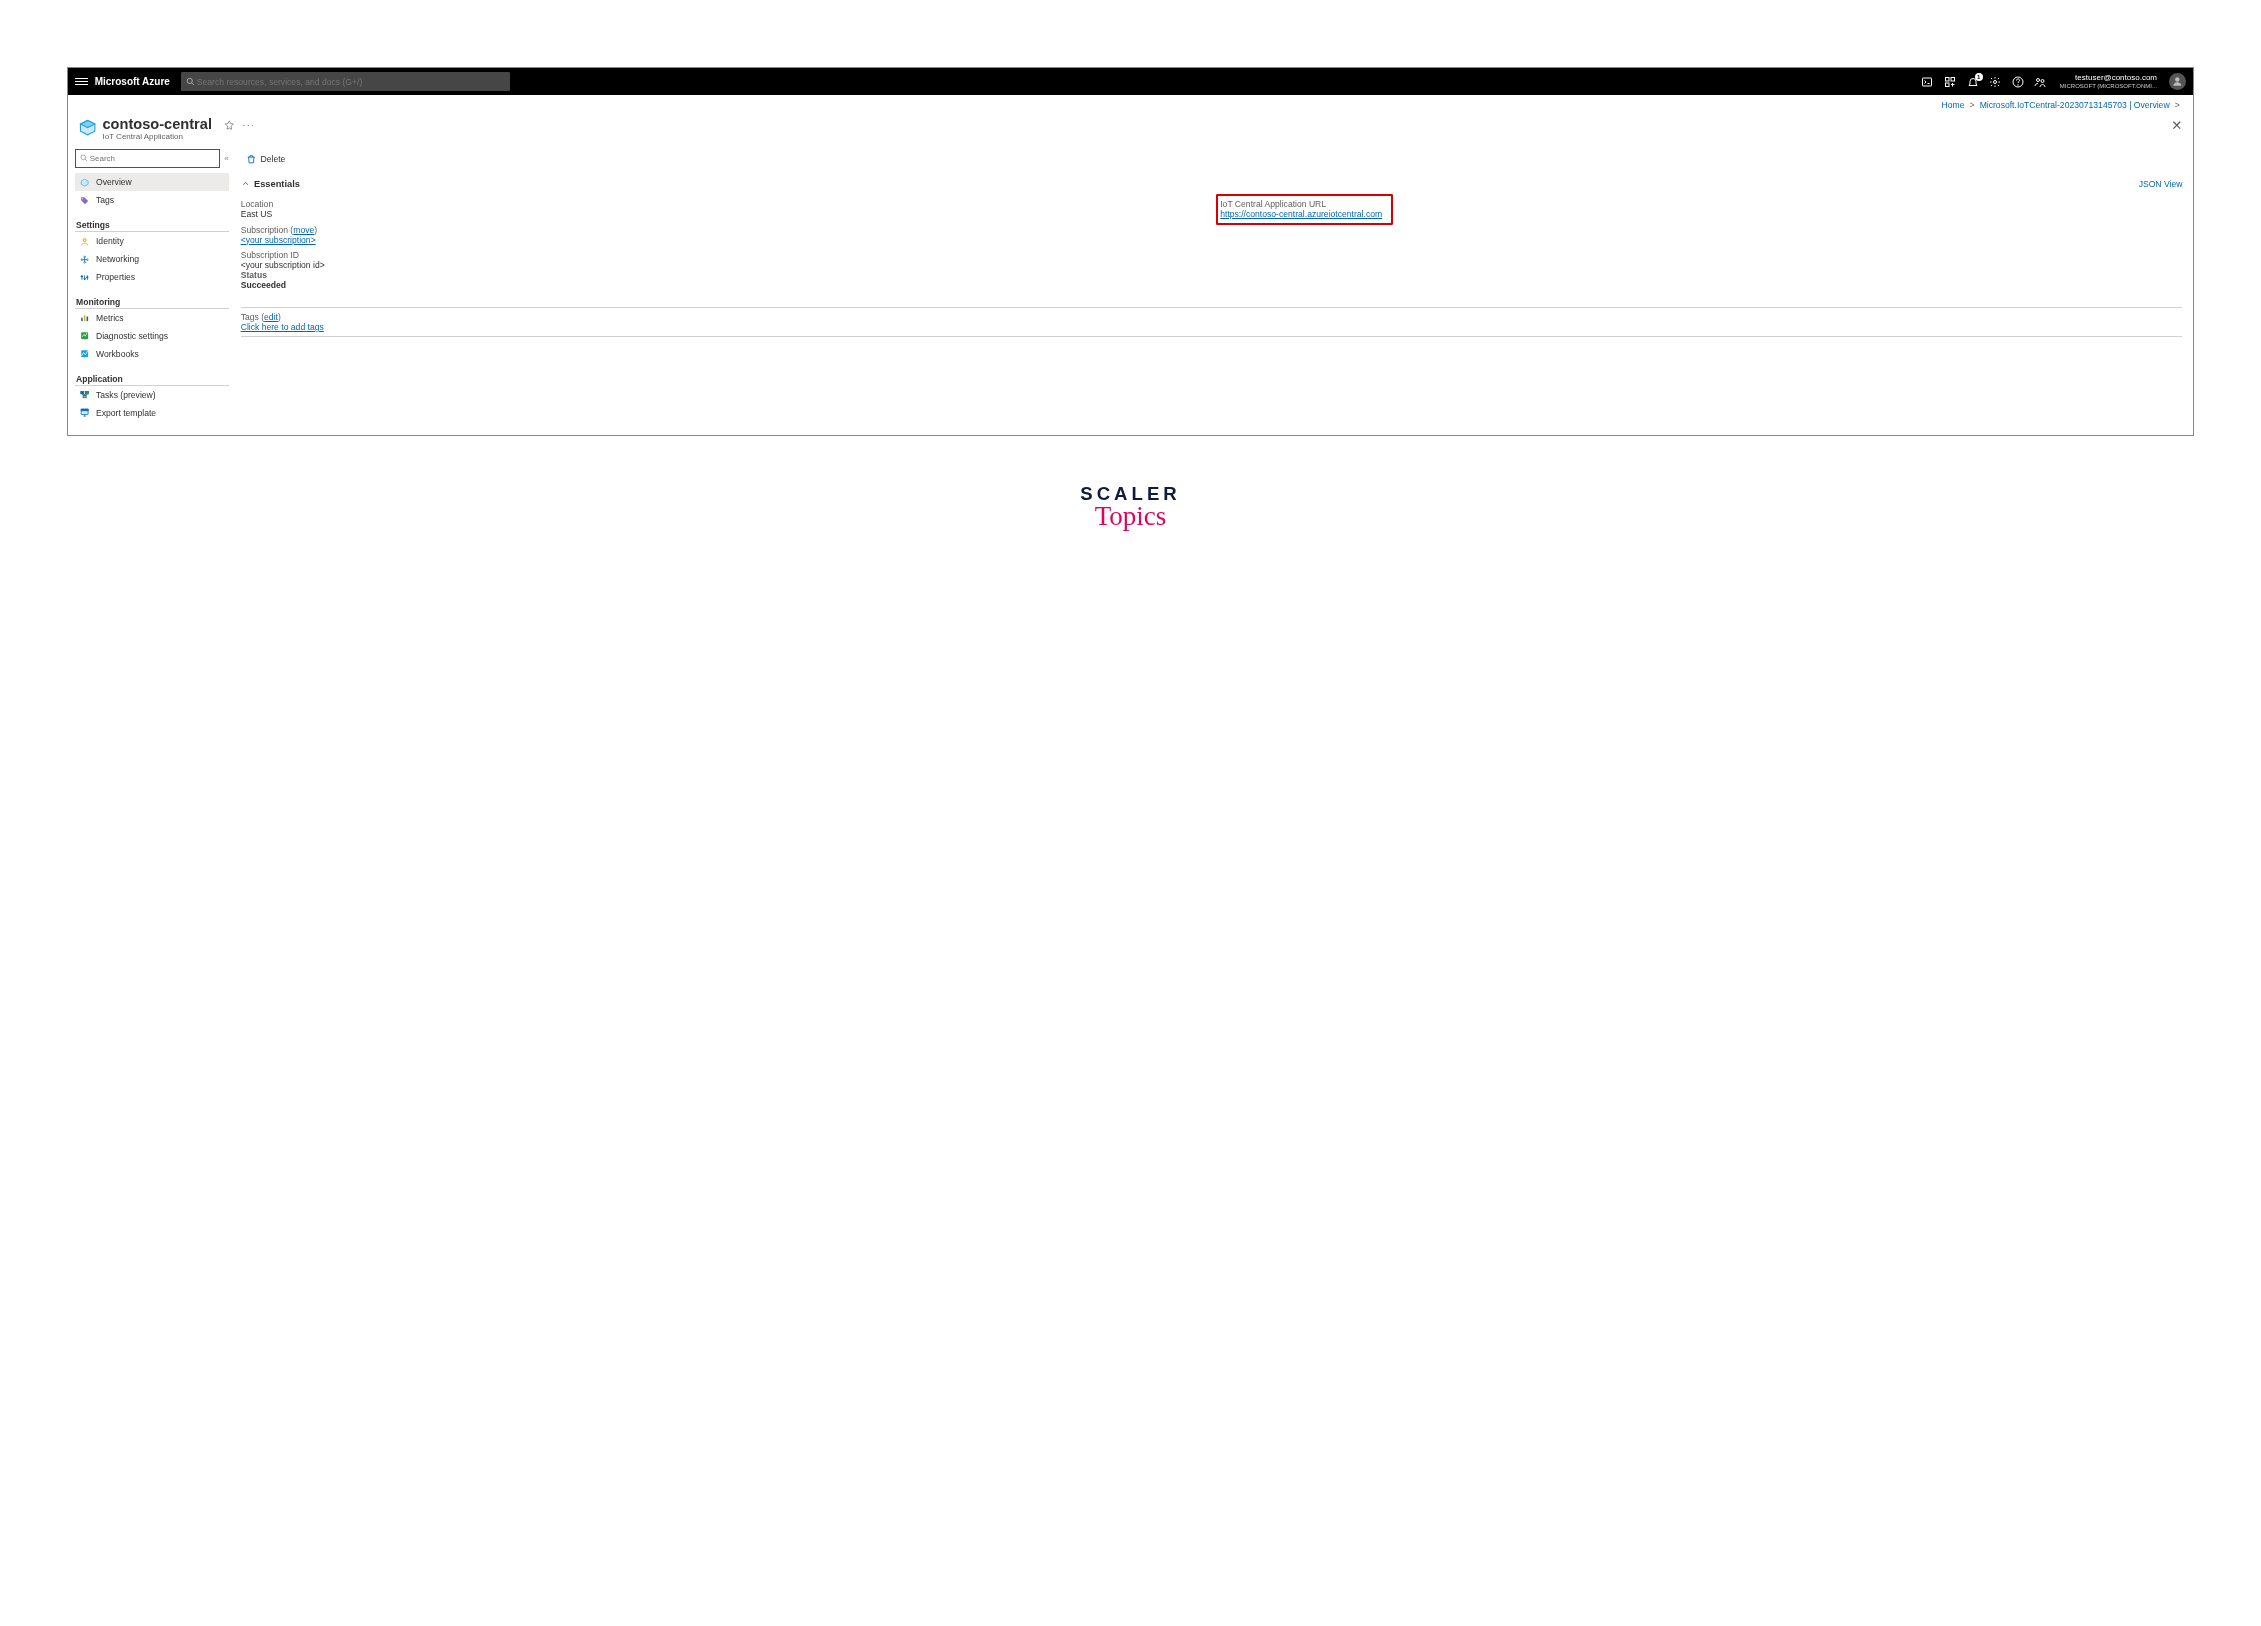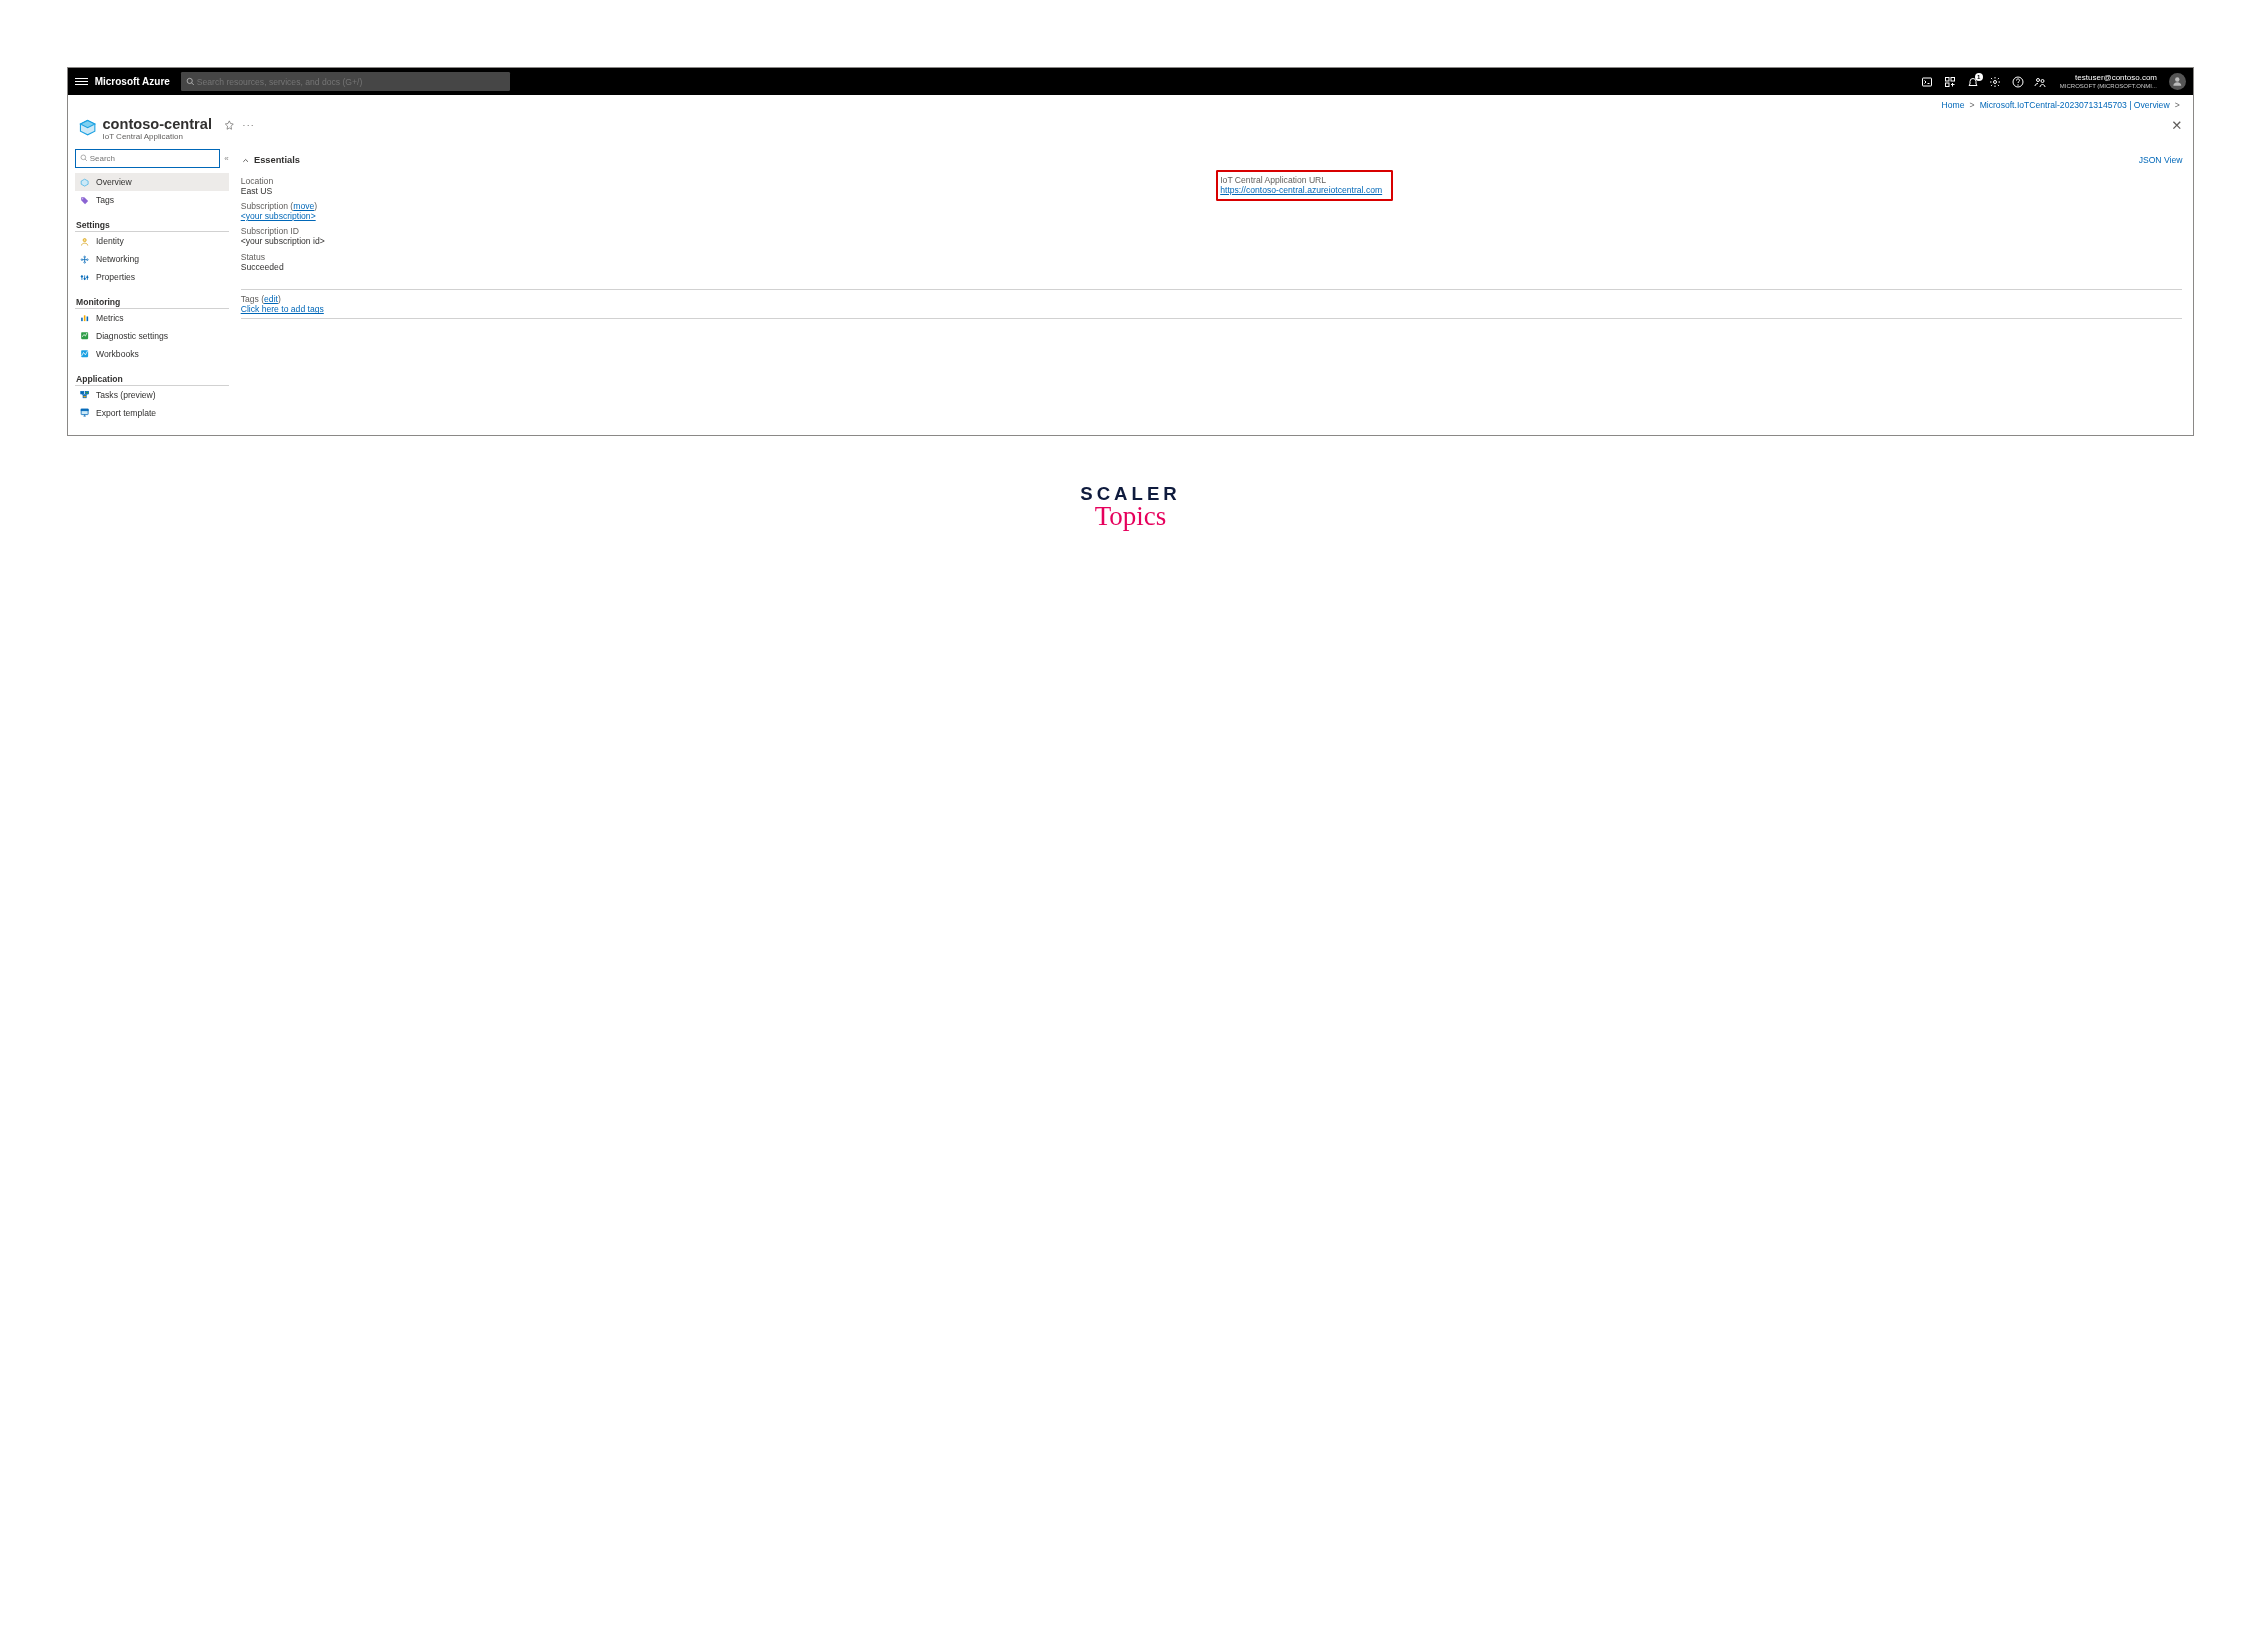--- a/index.html
+++ b/index.html
@@ -336,20 +336,30 @@
                 <rect x="3" y="3" width="18" height="4" fill="#0067b8"></rect>
                 <line x1="9" y1="21" x2="15" y2="21"></line>
                 <line x1="12" y1="17" x2="12" y2="21"></line>
               </svg>
           </span>
           <span>Export template</span>
         </div>
       </div>
 
       <div class="main-col">
+        <div class="cmd-bar">
+          <div class="cmd-btn">
+            <span class="del-ic">
+              <svg width="10.6" height="10.6" viewBox="0 0 24 24" fill="none" stroke="#0067b8" stroke-width="2">
+                  <path d="M4 7h16M9 7V4h6v3M6 7l1 13h10l1-13"></path>
+                </svg>
+            </span>
+            <span>Delete</span>
+          </div>
+        </div>
 
         <div class="essentials-bar">
           <span class="toggle">
             <svg width="9.3" height="9.3" viewBox="0 0 24 24" fill="none" stroke="#323130" stroke-width="2">
                 <path d="M6 15l6-6 6 6"></path>
               </svg>
           </span>
           <span>Essentials</span>
           <span class="json-view">JSON View</span>
         </div>
@@ -364,21 +374,21 @@
               <div class="label">
                 <span>Subscription</span>
                 (<span class="link">move</span>)
               </div>
               <div class="value"><span class="link">&lt;your subscription&gt;</span></div>
             </div>
             <div class="prop" style="margin-top:5.3px;">
               <div class="label">Subscription ID</div>
               <div class="value">&lt;your subscription id&gt;</div>
             </div>
-            <div class="prop" style="margin-top:6px;">
+            <div class="prop" style="margin-top:0;font-weight:bold;">
               <div class="label">Status</div>
               <div class="value">Succeeded</div>
             </div>
           </div>
 
           <div>
             <div class="highlight-box">
               <div class="prop">
                 <div class="label">IoT Central Application URL</div>
                 <div class="value"><span class="link">https://contoso-central.azureiotcentral.com</span></div>

